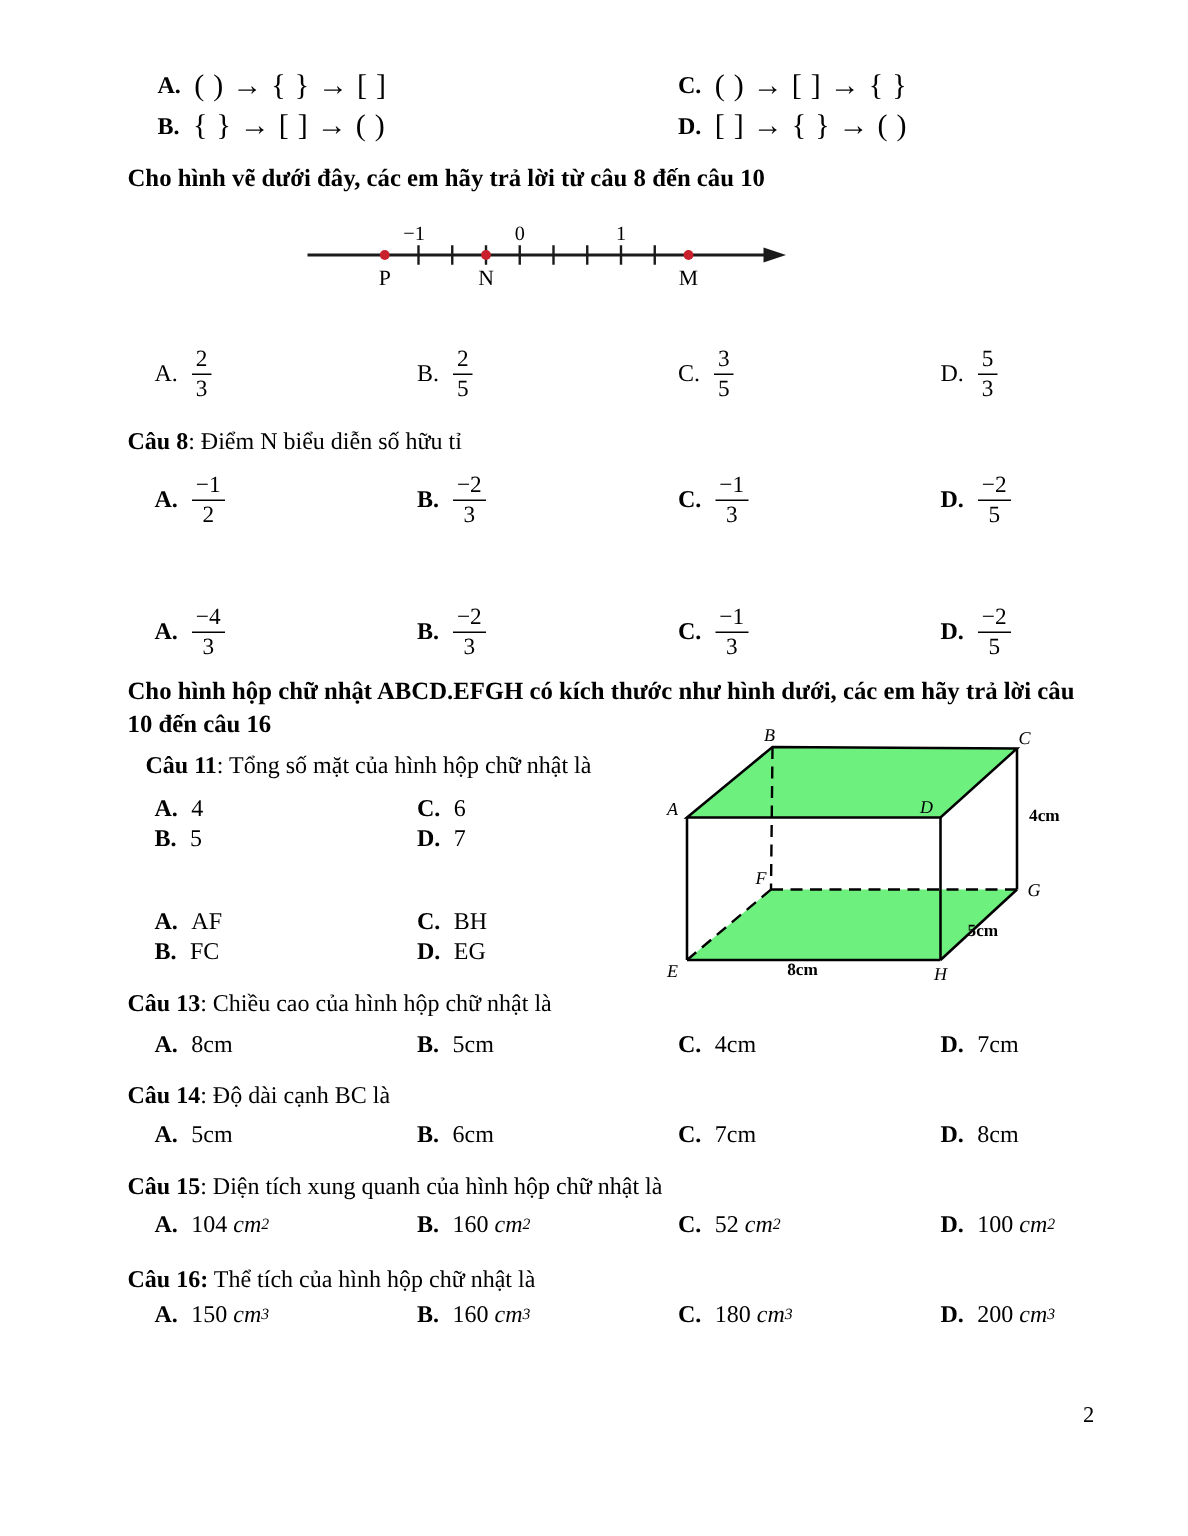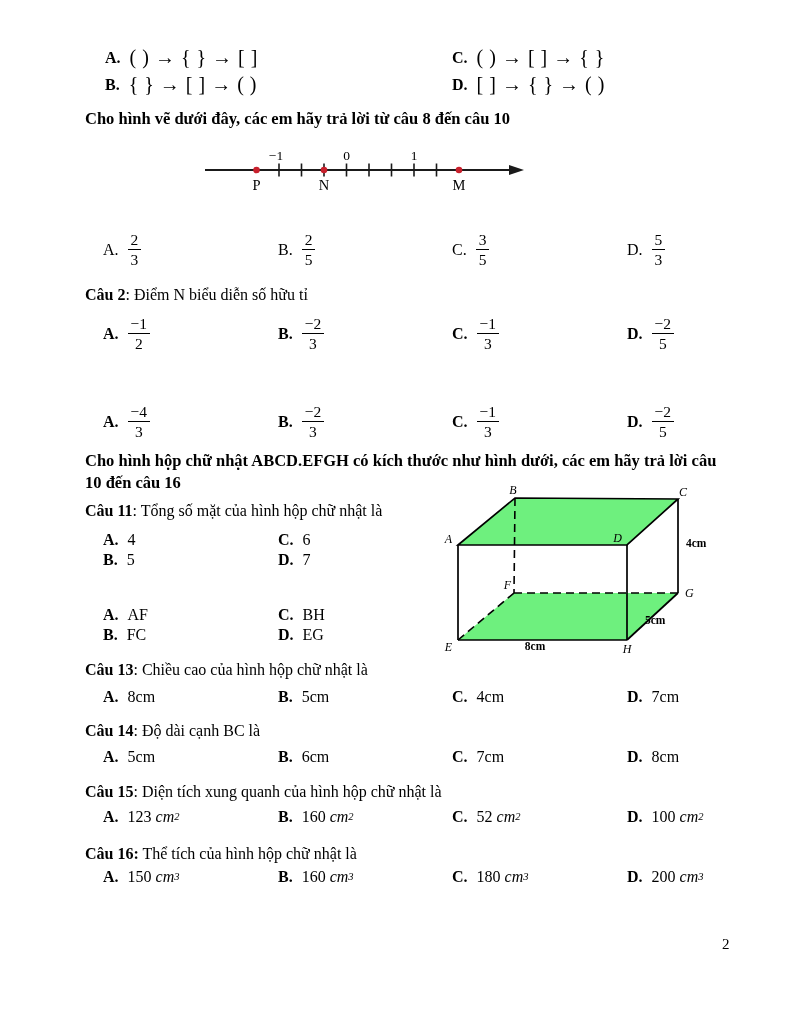--- a/index.html
+++ b/index.html
@@ -87,21 +87,21 @@
   <div class="opt" style="left:452px; top:231px">
     <span class="letter reg">C.</span>
     <span class="frac"><span class="num">3</span><span class="den">5</span></span>
   </div>
   <div class="opt" style="left:627px; top:231px">
     <span class="letter reg">D.</span>
     <span class="frac"><span class="num">5</span><span class="den">3</span></span>
   </div>
 
   <div class="abs qhead" style="left:85px; top:284px">
-    <b>Câu 2</b><span>: Điểm N biểu diễn số hữu tỉ</span>
+    <b>Câu 8</b><span>: Điểm N biểu diễn số hữu tỉ</span>
   </div>
   <div class="opt" style="left:103px; top:315px">
     <span class="letter">A.</span>
     <span class="frac"><span class="num">−1</span><span class="den">2</span></span>
   </div>
   <div class="opt" style="left:278px; top:315px">
     <span class="letter">B.</span>
     <span class="frac"><span class="num">−2</span><span class="den">3</span></span>
   </div>
   <div class="opt" style="left:452px; top:315px">
@@ -154,21 +154,21 @@
     <text class="vlabel" x="622" y="542" text-anchor="end">D</text>
     <text class="vlabel" x="452" y="651" text-anchor="end">E</text>
     <text class="vlabel" x="511" y="589" text-anchor="end">F</text>
     <text class="vlabel" x="685" y="597" text-anchor="start">G</text>
     <text class="vlabel" x="627" y="653" text-anchor="middle">H</text>
     <text class="dim" x="686" y="547" text-anchor="start">4cm</text>
     <text class="dim" x="645" y="624" text-anchor="start">5cm</text>
     <text class="dim" x="535" y="650" text-anchor="middle">8cm</text>
   </svg>
 
-  <div class="abs qhead" style="left:85px; top:500px">
+  <div class="abs qhead" style="left:97px; top:500px">
     <b>Câu 11</b><span>: Tổng số mặt của hình hộp chữ nhật là</span>
   </div>
   <div class="opt" style="left:103px; top:531px">
     <span class="letter">A.</span><span>4</span>
   </div>
   <div class="opt" style="left:278px; top:531px">
     <span class="letter">C.</span><span>6</span>
   </div>
   <div class="opt" style="left:103px; top:551px">
     <span class="letter">B.</span><span>5</span>
@@ -219,21 +219,21 @@
     <span class="letter">C.</span><span>7cm</span>
   </div>
   <div class="opt" style="left:627px; top:748px">
     <span class="letter">D.</span><span>8cm</span>
   </div>
 
   <div class="abs qhead" style="left:85px; top:781px">
     <b>Câu 15</b><span>: Diện tích xung quanh của hình hộp chữ nhật là</span>
   </div>
   <div class="opt" style="left:103px; top:808px">
-    <span class="letter">A.</span><span>123</span><i class="unit">cm</i><sup class="exp">2</sup>
+    <span class="letter">A.</span><span>104</span><i class="unit">cm</i><sup class="exp">2</sup>
   </div>
   <div class="opt" style="left:278px; top:808px">
     <span class="letter">B.</span><span>160</span><i class="unit">cm</i><sup class="exp">2</sup>
   </div>
   <div class="opt" style="left:452px; top:808px">
     <span class="letter">C.</span><span>52</span><i class="unit">cm</i><sup class="exp">2</sup>
   </div>
   <div class="opt" style="left:627px; top:808px">
     <span class="letter">D.</span><span>100</span><i class="unit">cm</i><sup class="exp">2</sup>
   </div>

